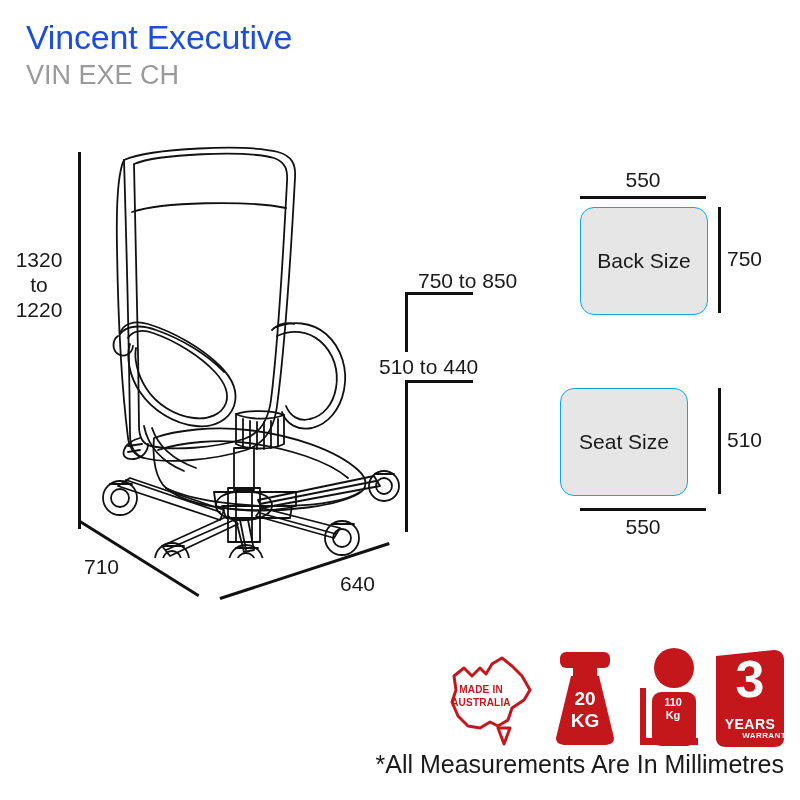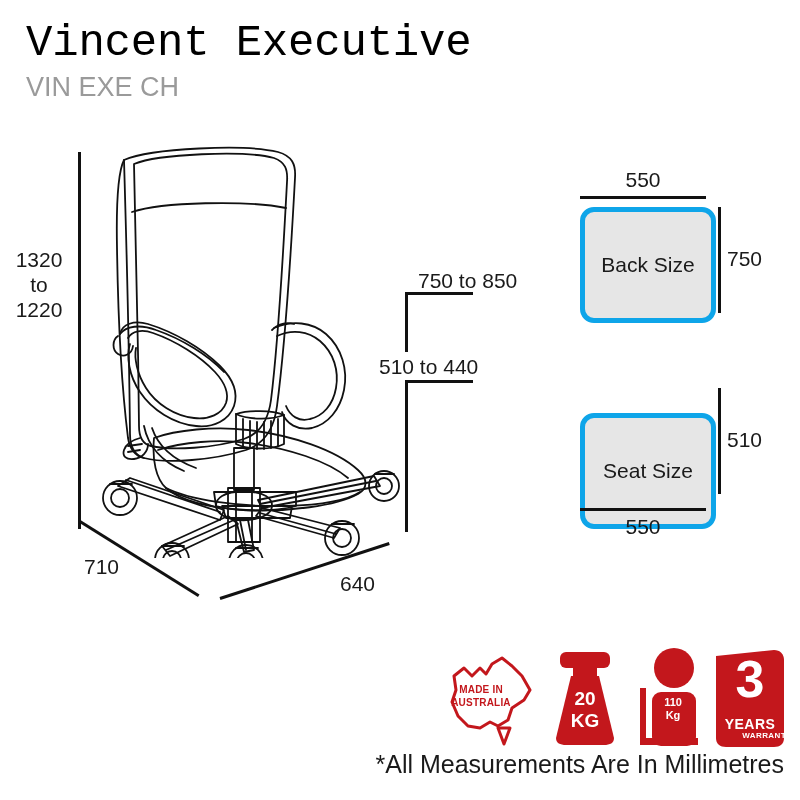--- a/index.html
+++ b/index.html
@@ -19,27 +19,26 @@
     overflow: hidden;
   }
 
   
   #header {
     position: absolute;
     left: 26px;
     top: 18px;
   }
   #product-title {
-    font-size: 44px;
+    font-size: 34px;
     font-weight: 400;
     letter-spacing: -0.2px;
-    color: #000000;
+    color: #1d4ed8;
     line-height: 1.15;
     white-space: nowrap;
-    font-family: Liberation Mono, monospace;
   }
   #product-code {
     font-size: 27px;
     font-weight: 400;
     color: #9a9a9a;
     line-height: 1.2;
     margin-top: 2px;
     white-space: nowrap;
   }
 
@@ -77,21 +76,21 @@
     left: 96px;
     top: 138px;
     width: 310px;
     height: 420px;
   }
 
   
   .size-box {
     position: absolute;
     background: #e6e6e6;
-    border: 5px solid #0ea5e9;
+    border: 1px solid #0ea5e9;
     border-radius: 14px;
     display: flex;
     align-items: center;
     justify-content: center;
   }
   .size-box-label {
     font-size: 21px;
     color: #1a1a1a;
     white-space: nowrap;
   }
@@ -296,21 +295,21 @@
   <div class="dim-text center" style="left:580px; top:168px; width:126px;">550</div>
   <div class="rule-h" style="left:580px; top:196px; width:126px;"></div>
 
   <div class="size-box" style="left:580px; top:207px; width:126px; height:106px;">
     <span class="size-box-label">Back Size</span>
   </div>
 
   <div class="rule-v" style="left:718px; top:207px; height:106px;"></div>
   <div class="dim-text" style="left:727px; top:247px;">750</div>
 
-  <div class="size-box" style="left:580px; top:388px; width:126px; height:106px;margin-top:25px;">
+  <div class="size-box" style="left:560px; top:388px; width:126px; height:106px;">
     <span class="size-box-label">Seat Size</span>
   </div>
 
   <div class="rule-v" style="left:718px; top:388px; height:106px;"></div>
   <div class="dim-text" style="left:727px; top:428px;">510</div>
 
   <div class="rule-h" style="left:580px; top:508px; width:126px;"></div>
   <div class="dim-text center" style="left:580px; top:515px; width:126px;">550</div>
 
   <div id="badge-row">

